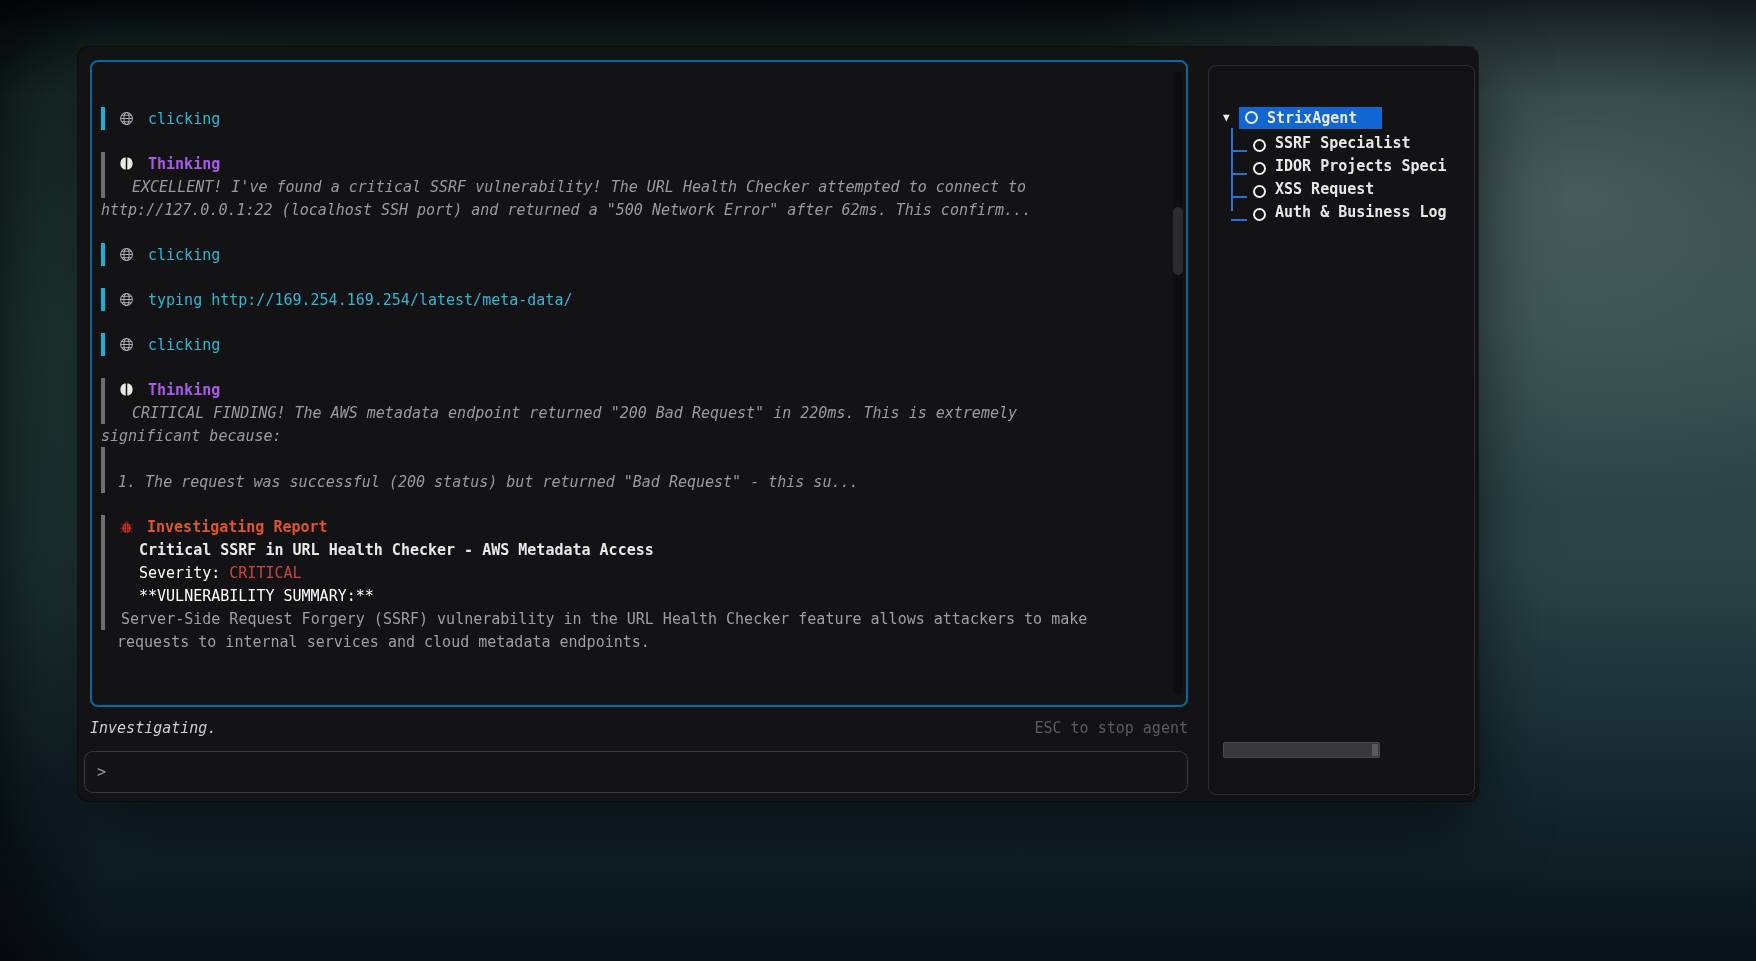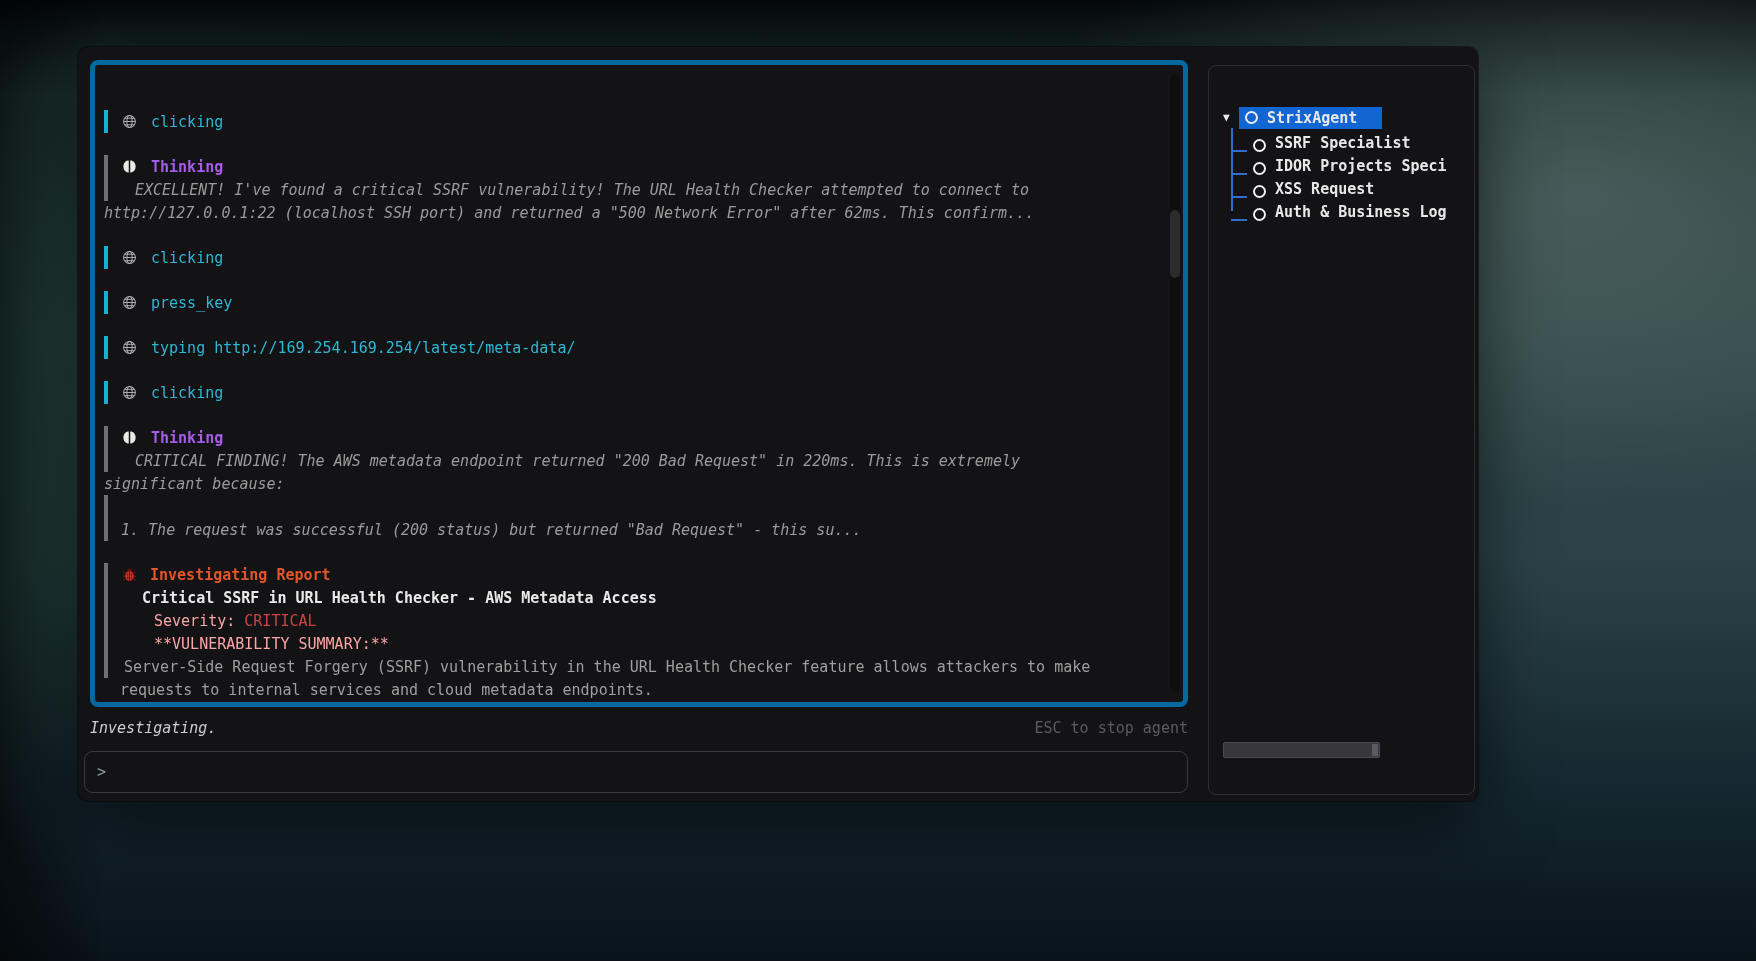--- a/index.html
+++ b/index.html
@@ -13,38 +13,38 @@
       linear-gradient(180deg, #04080a 0%, #1f3531 10%, #2f4646 34%, #2b4347 58%, #152730 82%, #091219 100%);
   }
   .window {
     position:absolute; left:78px; top:47px; width:1400px; height:754px;
     background:#131316; border-radius:10px;
     box-shadow:0 24px 70px rgba(0,0,0,0.6), 0 0 0 1px rgba(0,0,0,0.45);
   }
   
   .log-view {
     position:absolute; left:12px; top:13px; width:1098px; height:647px;
-    border:5px solid #0369a1; border-radius:8px;
+    border:2px solid #0369a1; border-radius:8px;
     padding:45px 20px 0 9px; overflow:hidden;
   }
   .line { height:23px; display:flex; align-items:center; font-size:15px; white-space:pre; }
   .entry { margin-bottom:22px; }
   .qbar { width:4px; align-self:stretch; flex:0 0 4px; }
   .qbar.cyan { background:#12b3d6; }
   .qbar.gray { background:#6f6f73; }
   .icon { display:inline-flex; margin-left:14px; flex:0 0 auto; }
   .action-label { color:#2fb7d3; margin-left:14px; }
   .thinking-title { color:#a55ce6; font-weight:bold; margin-left:14px; }
   .think-text { color:#9b9b9b; font-style:italic; }
   .ind27 { padding-left:27px; }
   .ind13 { padding-left:13px; }
   .ind34 { padding-left:34px; }
   .vuln-title { color:#e0552a; font-weight:bold; margin-left:13px; }
   .vuln-name { color:#e9e9e9; font-weight:bold; }
-  .vuln-plain { color:#fca5a5;margin-left:12px; }
+  .vuln-plain { color:#ffffff; }
   .vuln-sev { color:#cc4343; }
   .vuln-body { color:#9f9f9f;padding-left:16px; }
   
   .v-scrollbar { position:absolute; right:3px; top:10px; bottom:10px; width:10px;
     background:#0e0e11; border-radius:5px; }
   .v-thumb { position:absolute; left:0; right:0; top:135px; height:68px;
     background:#2b2b30; border-radius:5px; }
   
   .status-row { position:absolute; left:12px; top:668px; width:1098px; height:26px;
     display:flex; align-items:center; justify-content:space-between; font-size:15px; }
@@ -128,35 +128,20 @@
               <ellipse cx="8" cy="8" rx="2.8" ry="6.3"></ellipse>
             <line x1="1.7" y1="8" x2="14.3" y2="8"></line>
               <line x1="3.2" y1="4.6" x2="12.8" y2="4.6"></line>
               <line x1="3.2" y1="11.4" x2="12.8" y2="11.4"></line>
           </svg>
         </span>
         <span class="action-label">clicking</span>
       </div>
     </div>
 
-    <div class="entry">
-      <div class="line">
-        <span class="qbar cyan"></span>
-        <span class="icon">
-          <svg width="15" height="15" viewBox="0 0 16 16" fill="none" stroke="#a9adad" stroke-width="1.1">
-            <circle cx="8" cy="8" r="6.3"></circle>
-              <ellipse cx="8" cy="8" rx="2.8" ry="6.3"></ellipse>
-            <line x1="1.7" y1="8" x2="14.3" y2="8"></line>
-              <line x1="3.2" y1="4.6" x2="12.8" y2="4.6"></line>
-              <line x1="3.2" y1="11.4" x2="12.8" y2="11.4"></line>
-          </svg>
-        </span>
-        <span class="action-label">press_key</span>
-      </div>
-    </div>
 
     <div class="entry">
       <div class="line">
         <span class="qbar cyan"></span>
         <span class="icon">
           <svg width="15" height="15" viewBox="0 0 16 16" fill="none" stroke="#a9adad" stroke-width="1.1">
             <circle cx="8" cy="8" r="6.3"></circle>
               <ellipse cx="8" cy="8" rx="2.8" ry="6.3"></ellipse>
             <line x1="1.7" y1="8" x2="14.3" y2="8"></line>
               <line x1="3.2" y1="4.6" x2="12.8" y2="4.6"></line>

